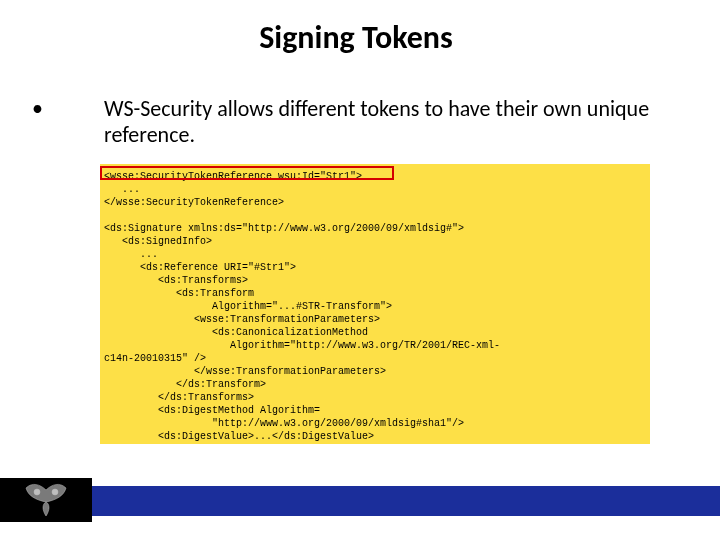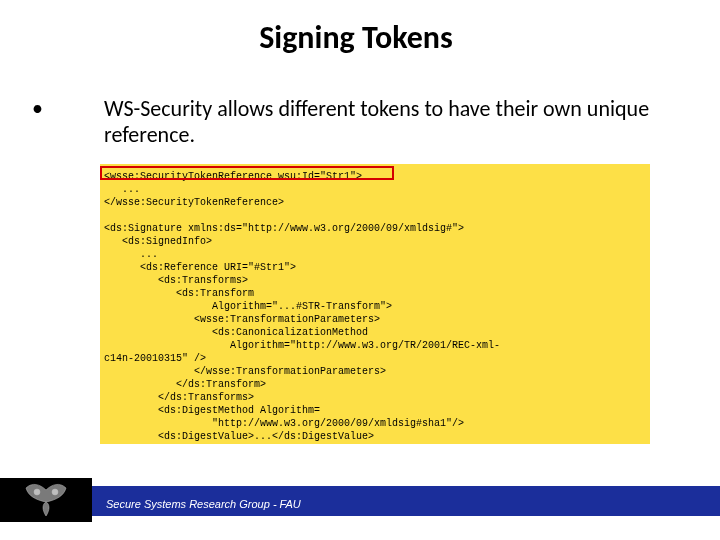--- a/index.html
+++ b/index.html
@@ -159,15 +159,14 @@
   <div class="footer-logo-cell">
     <svg class="owl-logo" viewBox="0 0 48 36">
       <g fill="#7a7a7a" stroke="#bfbfbf" stroke-width="0.5">
         <path d="M4 6 C 10 0, 18 2, 24 8 C 30 2, 38 0, 44 6 C 42 14, 34 18, 24 20 C 14 18, 6 14, 4 6 Z"></path>
         <path d="M24 20 C 28 22, 28 28, 24 34 C 20 28, 20 22, 24 20 Z"></path>
         <circle cx="15" cy="10" r="3" fill="#bfbfbf"></circle>
         <circle cx="33" cy="10" r="3" fill="#bfbfbf"></circle>
       </g>
     </svg>
   </div>
-  <div class="footer-text">Secure Systems Research Group - FAU</div>
 
 </div>
 
 </body></html>

